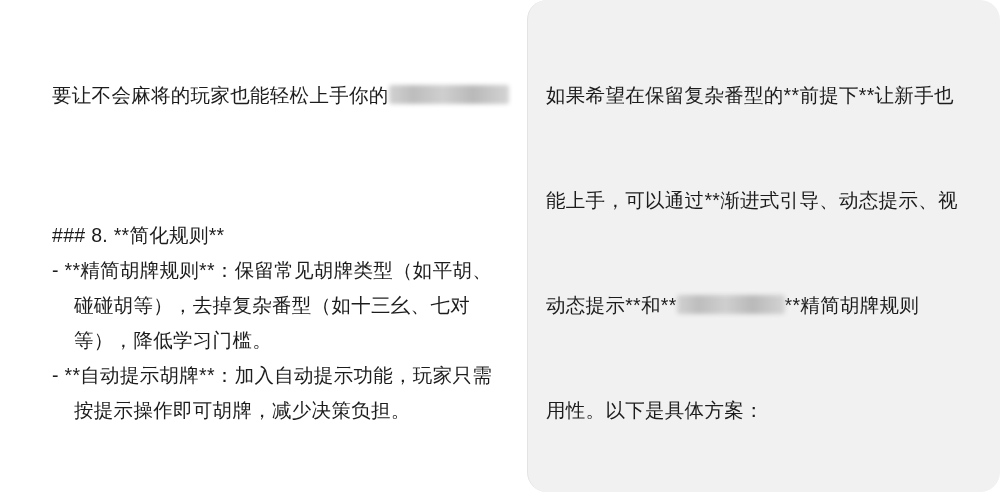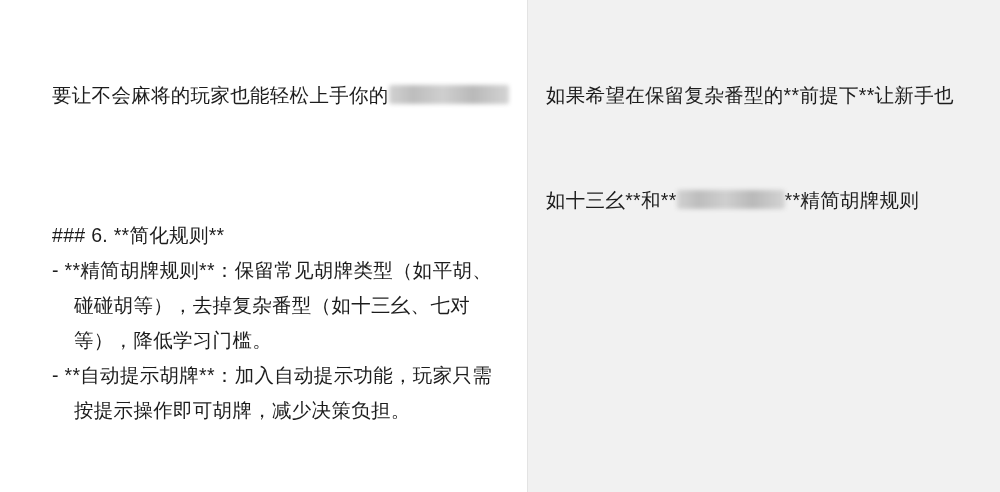--- a/index.html
+++ b/index.html
@@ -18,20 +18,21 @@
     width: 1000px;
     height: 492px;
     display: flex;
     background: #ffffff;
   }
   .column {
     position: relative;
     box-sizing: border-box;
     height: 492px;
     overflow: hidden;
+    border-radius: 20px;
   }
   .col-left {
     width: 527px;
     padding: 8px 18px 0 52px;
     background: #ffffff;
   }
   .col-right {
     width: 473px;
     padding: 8px 32px 0 18px;
     background: #f1f1f1;
@@ -85,30 +86,32 @@
   <div class="column col-left">
 
     <div class="block para">
       <div class="inline-row">
         <span>要让不会麻将的玩家也能轻松上手你的</span><span class="redaction r1"></span>
       </div>
     </div>
 
     <div class="spacer"></div>
 
-    <div class="block">### 6. **简化规则**</div>
+    <div class="block">### 8. **简化规则**</div>
     <div class="block indent-1 hangs">- **精简胡牌规则**：保留常见胡牌类型（如平胡、碰碰胡等），去掉复杂番型（如十三幺、七对等），降低学习门槛。</div>
     <div class="block indent-1 hangs">- **自动提示胡牌**：加入自动提示功能，玩家只需按提示操作即可胡牌，减少决策负担。</div>
 
   </div>
 
   <div class="column col-right">
 
     <div class="block para">
       <div>如果希望在保留复杂番型的**前提下**让新手也</div>
+      <div>能上手，可以通过**渐进式引导、动态提示、视</div>
       <div class="inline-row">
-        <span>如十三幺**和**</span><span class="redaction r2"></span><span>**精简胡牌规则</span>
+        <span>动态提示**和**</span><span class="redaction r2"></span><span>**精简胡牌规则</span>
       </div>
+      <div>用性。以下是具体方案：</div>
     </div>
 
   </div>
 
 </div>
 
 </body></html>

